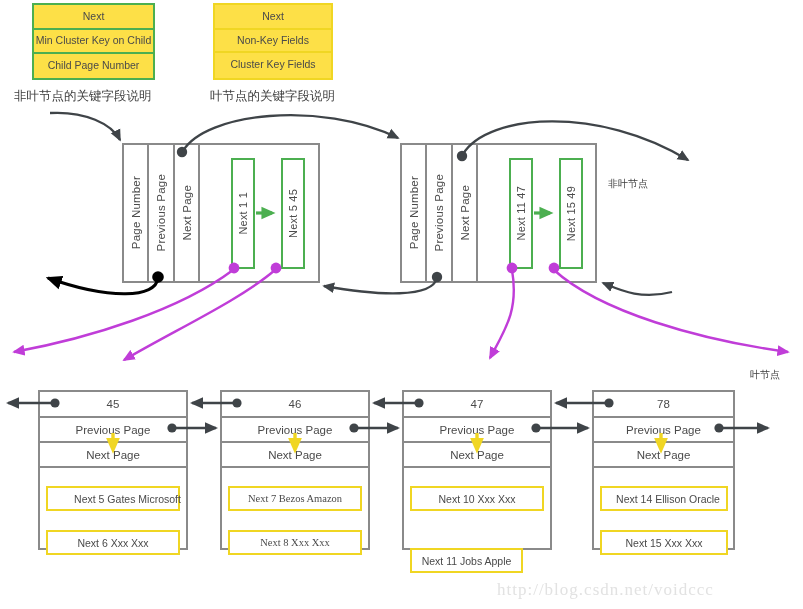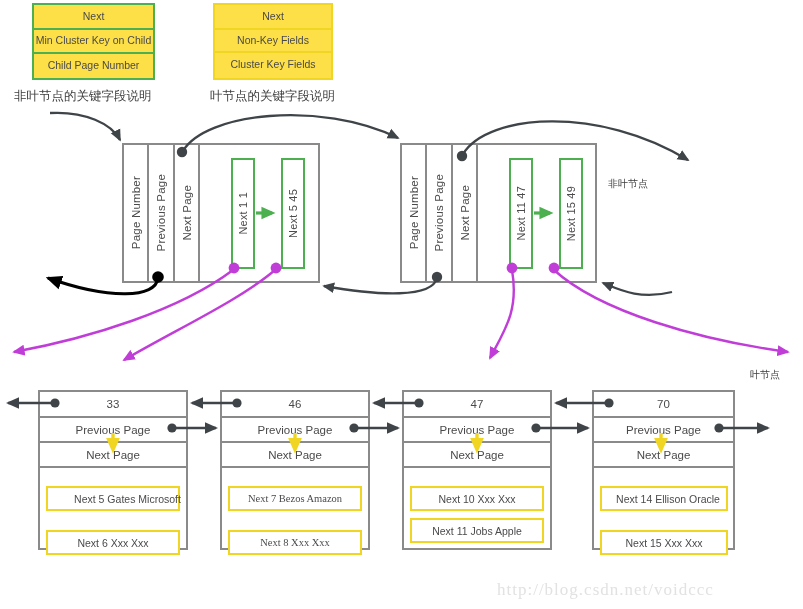--- a/index.html
+++ b/index.html
@@ -108,21 +108,21 @@
       </div>
       <div class="gbox" style="left:81px;top:13px;width:24px;height:111px;">
         <span class="vtext">Next 15 49</span>
       </div>
     </div>
   </div>
 
   <div class="sidelabel" style="left:608px;top:177px;">非叶节点</div>
 
   <div class="leaf" style="left:38px;top:390px;width:150px;height:160px;">
-    <div class="lrow" style="height:26px;">33</div>
+    <div class="lrow" style="height:26px;">45</div>
     <div class="lrow" style="height:25px;">Previous Page</div>
     <div class="lrow" style="height:25px;">Next Page</div>
     <div class="lbody" style="height:80px;">
       <div class="ybox" style="left:6px;top:18px;width:134px;height:25px;padding-left:29px;">Next 5 Gates Microsoft</div>
       <div class="ybox" style="left:6px;top:62px;width:134px;height:25px;">Next 6 Xxx Xxx</div>
     </div>
   </div>
 
   <div class="leaf" style="left:220px;top:390px;width:150px;height:160px;">
     <div class="lrow" style="height:26px;">46</div>
@@ -133,26 +133,26 @@
       <div class="ybox" style="left:6px;top:62px;width:134px;height:25px;">Next 8 Xxx Xxx</div>
     </div>
   </div>
 
   <div class="leaf" style="left:402px;top:390px;width:150px;height:160px;">
     <div class="lrow" style="height:26px;">47</div>
     <div class="lrow" style="height:25px;">Previous Page</div>
     <div class="lrow" style="height:25px;">Next Page</div>
     <div class="lbody" style="height:80px;padding-left:26px;">
       <div class="ybox" style="left:6px;top:18px;width:134px;height:25px;">Next 10 Xxx Xxx</div>
-      <div class="ybox" style="left:6px;top:50px;width:134px;height:25px;">Next 11 Jobs Apple</div>
+      <div class="ybox" style="left:6px;top:80px;width:113px;height:25px;">Next 11 Jobs Apple</div>
     </div>
   </div>
 
   <div class="leaf" style="left:592px;top:390px;width:143px;height:160px;">
-    <div class="lrow" style="height:26px;">70</div>
+    <div class="lrow" style="height:26px;">78</div>
     <div class="lrow" style="height:25px;">Previous Page</div>
     <div class="lrow" style="height:25px;">Next Page</div>
     <div class="lbody" style="height:80px;">
       <div class="ybox" style="left:6px;top:18px;width:128px;height:25px;padding-left:8px;">Next 14 Ellison Oracle</div>
       <div class="ybox" style="left:6px;top:62px;width:128px;height:25px;">Next 15 Xxx Xxx</div>
     </div>
   </div>
 
   <div class="sidelabel" style="left:750px;top:368px;">叶节点</div>
 

